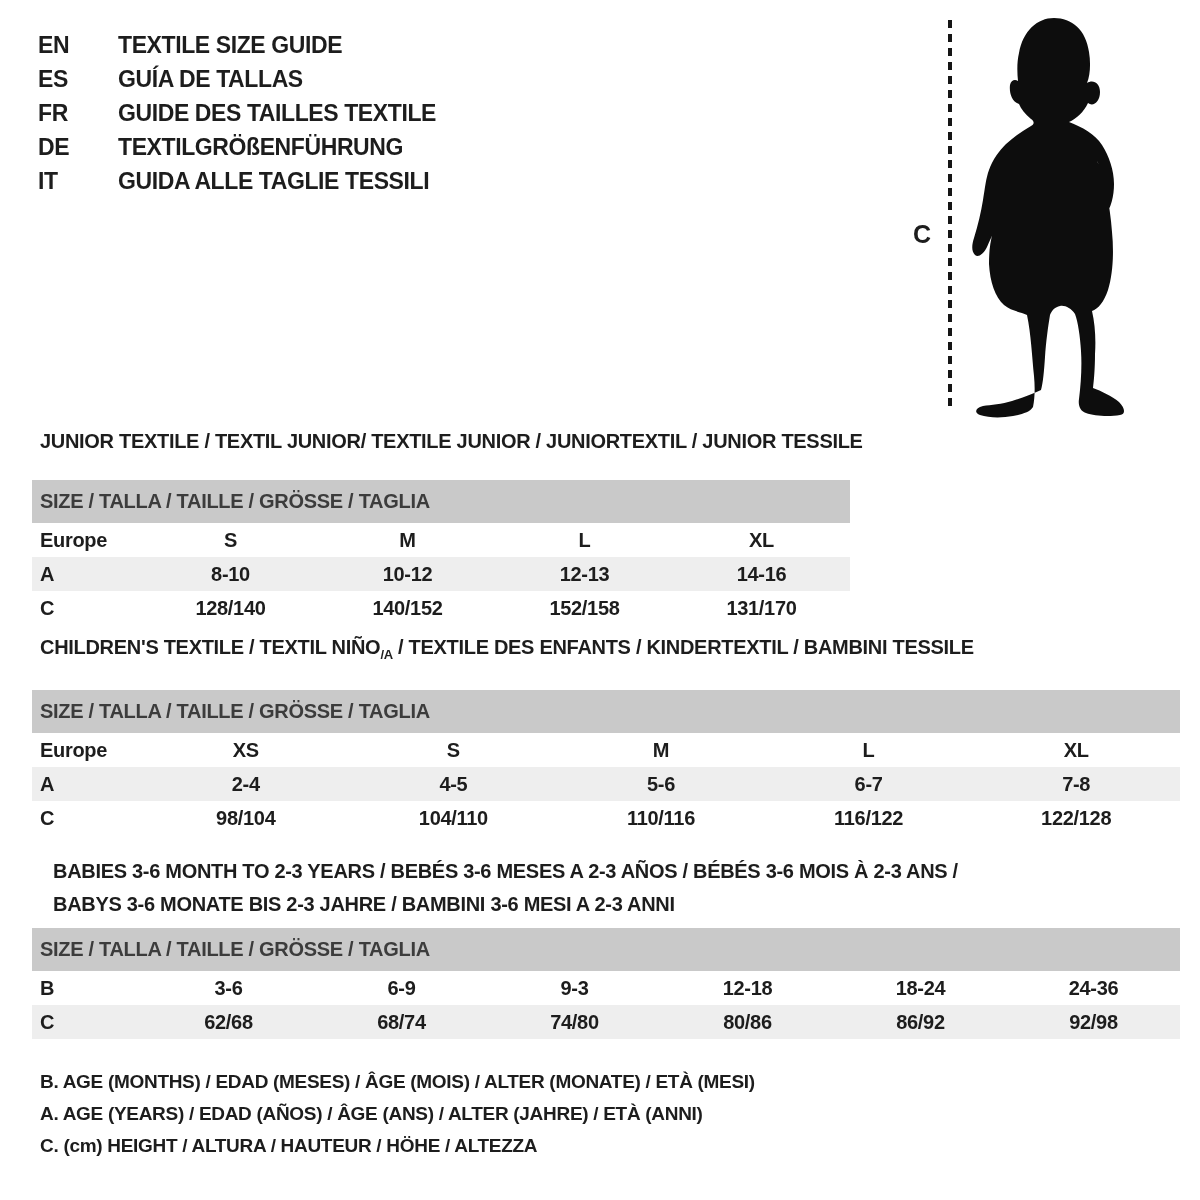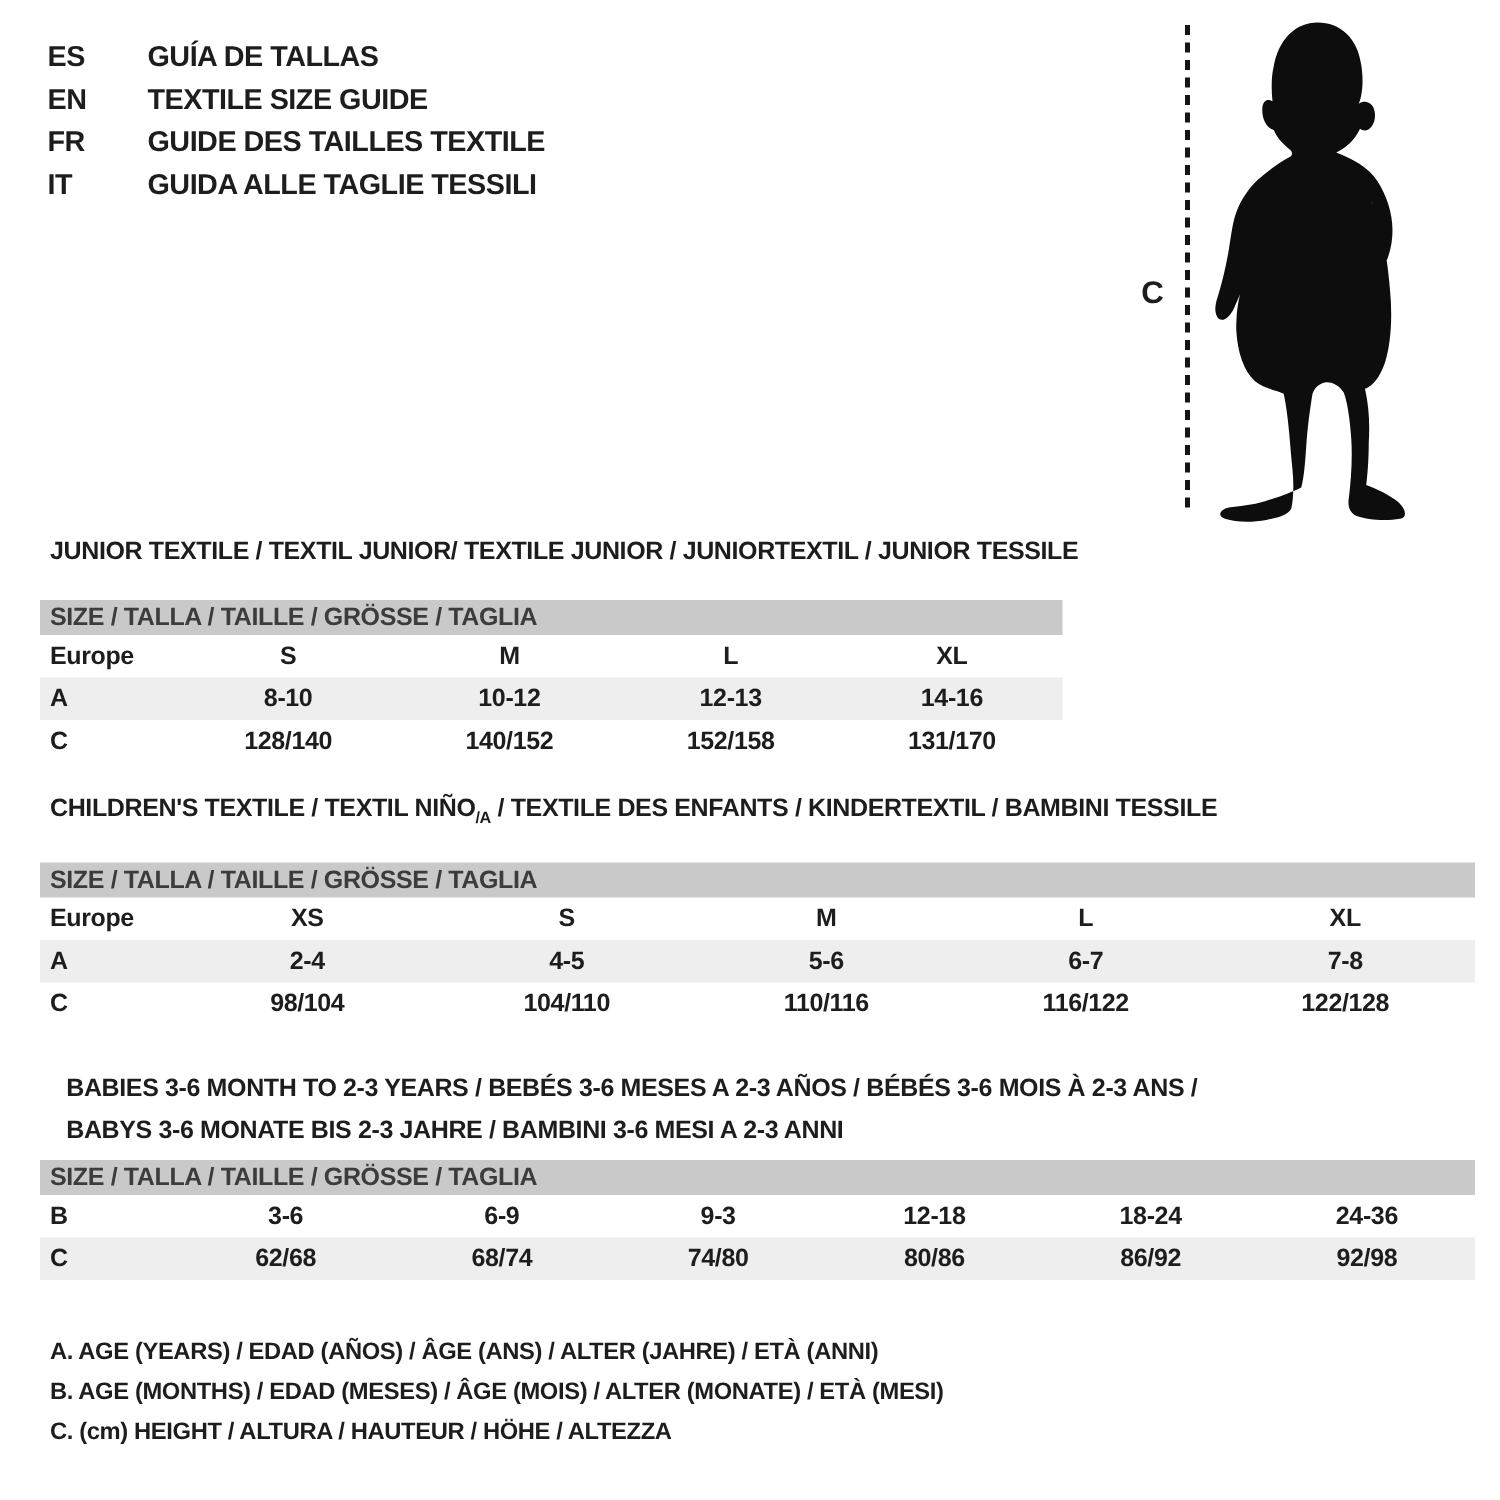--- a/index.html
+++ b/index.html
@@ -21,21 +21,21 @@
   .figure svg{display:block;}
   .measure-c{position:absolute;left:8px;top:208px;font-weight:bold;font-size:25px;}
 
   
   .sec-title{font-weight:bold;font-size:20px;letter-spacing:-0.3px;white-space:nowrap;}
   .sub-ab{font-size:13px;vertical-align:-5px;font-weight:bold;}
   .babies-title div{line-height:33px;}
 
   
   .size-table{left:32px;}
-  .size-table .bar{height:28px;background:#c9c9c9;color:#3c3c3c;
+  .size-table .bar{height:43px;background:#c9c9c9;color:#3c3c3c;
     font-weight:bold;font-size:20px;letter-spacing:-0.3px;
     display:flex;align-items:center;padding-left:8px;box-sizing:border-box;}
   .trow{display:flex;height:34px;align-items:center;
     font-size:20px;font-weight:bold;letter-spacing:-0.3px;}
   .trow.alt{background:#eeeeee;}
   .tlbl{width:110px;padding-left:8px;box-sizing:border-box;}
   .tval{flex:1;text-align:center;}
 
   .junior-table{width:818px;top:480px;}
   .children-table{width:1148px;top:690px;}
@@ -48,30 +48,34 @@
   
   .legend{left:40px;top:1066px;}
   .legend div{height:32px;line-height:32px;font-weight:bold;font-size:19px;
     letter-spacing:-0.3px;white-space:nowrap;}
 </style>
 </head>
 <body>
 
 <section class="abs lang-header">
   <div class="lang-row">
+    <span class="lang-code">EN</span>
+    <span class="lang-title">TEXTILE SIZE GUIDE</span>
+  </div>
+  <div class="lang-row">
     <span class="lang-code">ES</span>
     <span class="lang-title">GUÍA DE TALLAS</span>
   </div>
   <div class="lang-row">
-    <span class="lang-code">EN</span>
-    <span class="lang-title">TEXTILE SIZE GUIDE</span>
-  </div>
-  <div class="lang-row">
     <span class="lang-code">FR</span>
     <span class="lang-title">GUIDE DES TAILLES TEXTILE</span>
+  </div>
+  <div class="lang-row">
+    <span class="lang-code">DE</span>
+    <span class="lang-title">TEXTILGRÖßENFÜHRUNG</span>
   </div>
   <div class="lang-row">
     <span class="lang-code">IT</span>
     <span class="lang-title">GUIDA ALLE TAGLIE TESSILI</span>
   </div>
 </section>
 
 <div class="abs figure">
   <svg width="250" height="410" viewBox="0 0 250 410">
     <line x1="45" y1="8" x2="45" y2="400" stroke="#151515" stroke-width="4" stroke-dasharray="8 6"></line>
@@ -188,16 +192,16 @@
     <span class="tval">62/68</span>
     <span class="tval">68/74</span>
     <span class="tval">74/80</span>
     <span class="tval">80/86</span>
     <span class="tval">86/92</span>
     <span class="tval">92/98</span>
   </div>
 </section>
 
 <footer class="abs legend">
+  <div>B. AGE (MONTHS) / EDAD (MESES) / ÂGE (MOIS) / ALTER (MONATE) / ETÀ (MESI)</div>
   <div>A. AGE (YEARS) / EDAD (AÑOS) / ÂGE (ANS) / ALTER (JAHRE) / ETÀ (ANNI)</div>
-  <div>B. AGE (MONTHS) / EDAD (MESES) / ÂGE (MOIS) / ALTER (MONATE) / ETÀ (MESI)</div>
   <div>C. (cm) HEIGHT / ALTURA / HAUTEUR / HÖHE / ALTEZZA</div>
 </footer>
 
 </body></html>

